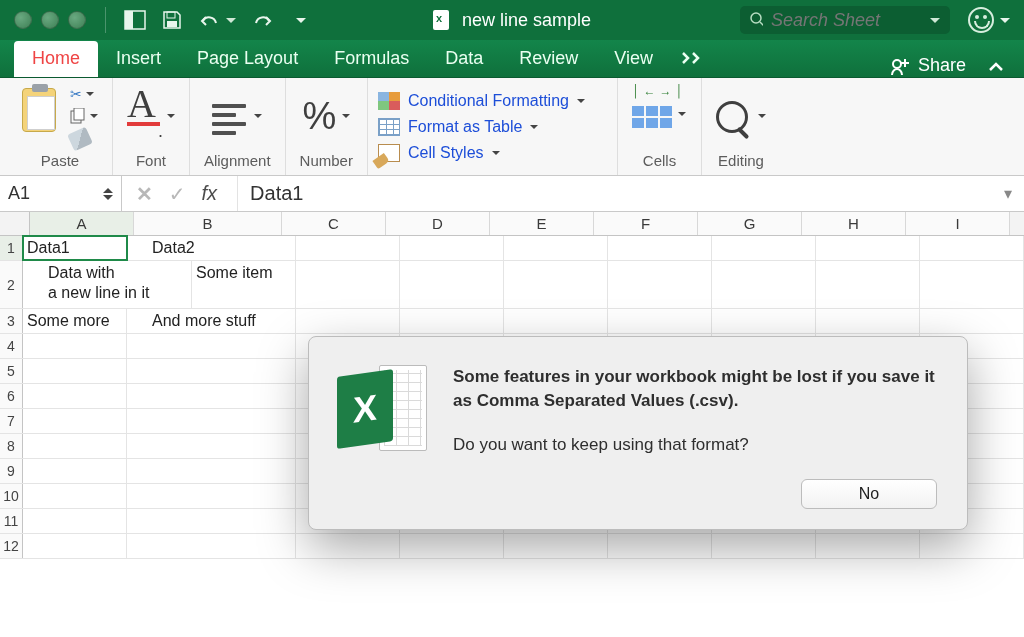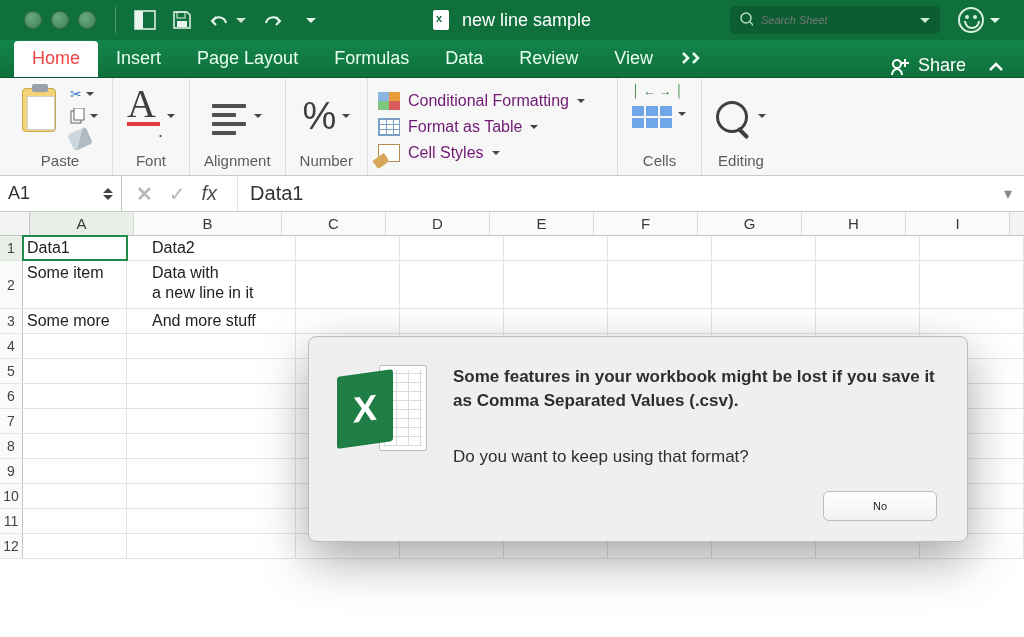--- a/index.html
+++ b/index.html
@@ -12,21 +12,21 @@
     height: 637px;
     overflow: hidden;
     position: relative;
   }
   
   .titlebar {
     height: 40px;
     background: #0f703c;
     display: flex;
     align-items: center;
-    padding: 0 24px;
+    padding: 0 14px;
     color: #dff0e4;
   }
   .mac-btn {
     width: 18px; height: 18px; border-radius: 50%;
     background: radial-gradient(circle at 35% 35%, #6aa981, #3e8055);
     margin-right: 9px;
     border: 1px solid rgba(0,0,0,.25);
   }
   .tb-divider { width:1px; height:26px; background: rgba(255,255,255,.25); margin: 0 10px; }
   .tb-icon { color: #e8f5ec; margin: 0 8px; font-size: 18px; display:inline-flex; align-items:center; }
@@ -35,21 +35,21 @@
     color:#fff; font-size:18px; font-weight:400;
   }
   .title-center .doc-ic {
     display:inline-block; width:16px; height:20px; background:#fff; border-radius:2px; vertical-align:-4px; margin-right:8px; position:relative;
   }
   .title-center .doc-ic::after{content:"x"; position:absolute; left:3px; top:2px; color:#0f703c; font-size:11px; font-weight:bold;}
   .search-pill {
     margin-left:auto; width:210px; height:28px; background:#0c5e32; border-radius:5px;
     display:flex; align-items:center; padding:0 10px; color:#b7ddc2; font-size:15px;
   }
-  .search-pill input{ background:transparent; border:0; outline:0; color:#b7ddc2; font-size:11px; width:100%; font-style:italic;}
+  .search-pill input{ background:transparent; border:0; outline:0; color:#b7ddc2; font-size:18px; width:100%; font-style:italic;}
   .smiley { margin-left:18px; width:26px;height:26px;border:2px solid #d7eede;border-radius:50%; position:relative;}
   .smiley::before{content:""; position:absolute; width:4px;height:4px;background:#d7eede;border-radius:50%; top:6px; left:5px; box-shadow:8px 0 0 #d7eede;}
   .smiley::after{content:""; position:absolute; width:12px;height:6px;border:2px solid #d7eede;border-top:0;border-radius:0 0 12px 12px; top:12px; left:4px;}
   .caret-down{display:inline-block;border:5px solid transparent;border-top-color:#cfe8d6; margin-left:6px; transform:translateY(3px);}
   
   .tabrow {
     height: 38px;
     background: linear-gradient(#13854a,#0f703c);
     display:flex; align-items:flex-end; padding-left:14px;
     border-bottom:1px solid #0b5a30;
@@ -88,21 +88,21 @@
   
   .align-ic{display:flex;flex-direction:column;gap:5px;margin-top:6px;}
   .align-ic span{display:block;width:34px;height:4px;background:#505050;border-radius:1px;}
   .align-ic span:nth-child(2){width:24px;}
   .align-ic span:nth-child(3){width:34px;}
   .align-ic span:nth-child(4){width:24px;}
   
   .pct{font-size:38px;color:#3f3f3f;}
   
   .styles-group{ padding:6px 10px; border-right:1px solid #dedede; display:flex; flex-direction:column; justify-content:center; gap:8px; min-width:250px;}
-  .styles-row{display:flex;align-items:center; gap:8px; color:#701a75; font-size:16px;}
+  .styles-row{display:flex;align-items:center; gap:8px; color:#1d4ed8; font-size:16px;}
   .sicon{width:22px;height:18px;display:inline-block;}
   .sicon.cf{background:linear-gradient(#8ab5e0,#8ab5e0) 0 0/11px 9px no-repeat, linear-gradient(#e79c3c,#e79c3c) 11px 0/11px 9px no-repeat, linear-gradient(#7fc77f,#7fc77f) 0 9px/11px 9px no-repeat, linear-gradient(#d95c5c,#d95c5c) 11px 9px/11px 9px no-repeat;}
   .sicon.fat{background:#fff;border:1px solid #7aa0c7; position:relative;}
   .sicon.fat::after{content:"";position:absolute;inset:0;background:repeating-linear-gradient(0deg,#7aa0c7 0 1px,transparent 1px 5px), repeating-linear-gradient(90deg,#7aa0c7 0 1px,transparent 1px 7px);}
   .sicon.cs{background:linear-gradient(#fff,#fff);border:1px solid #b88c4e;position:relative;}
   .sicon.cs::after{content:"";position:absolute;left:-5px;bottom:-5px;width:14px;height:10px;background:#d8a85a;border-radius:0 0 4px 2px;transform:rotate(-35deg);}
   
   .cells-ic{display:grid;grid-template-columns:repeat(3,12px);grid-template-rows:repeat(2,10px);gap:2px;margin-top:6px;}
   .cells-ic div{background:#6fa6e8;}
   .cells-arrows{color:#2e7d32;font-size:12px;letter-spacing:4px; margin-bottom:2px;}
@@ -145,24 +145,24 @@
     padding:28px 30px 20px 28px;
   }
   .dialog-body{display:flex; gap:26px;}
   .dlg-icon{width:90px; flex:0 0 90px;}
   .xls-shape{position:relative;width:86px;height:90px;}
   .xls-shape .book{position:absolute;left:0;top:8px;width:56px;height:72px;background:#1e7e46;transform:skewY(-8deg);border-radius:3px;display:flex;align-items:center;justify-content:center;}
   .xls-shape .book span{color:#fff;font-size:36px;font-weight:bold;font-family:Arial;}
   .xls-shape .pages{position:absolute;left:42px;top:0;width:48px;height:86px;background:#fff;border:1px solid #bbb;border-radius:2px;}
   .xls-shape .pages::before{content:"";position:absolute;inset:4px;background:repeating-linear-gradient(0deg,#dadada 0 1px,transparent 1px 9px), repeating-linear-gradient(90deg,#dadada 0 1px,transparent 1px 12px);}
   .dlg-text{flex:1;color:#2e2e2e;font-size:17px;}
-  .dlg-msg{font-weight:700;line-height:1.4;margin-bottom:34px;}
+  .dlg-msg{font-weight:700;line-height:1.4;margin-bottom:22px;}
   .dlg-q{font-weight:400;}
   .dlg-buttons{display:flex;justify-content:flex-end;gap:18px;margin-top:24px;}
-  .btn{width:114px;height:30px;border-radius:6px;font-size:11px;text-align:center;line-height:28px;cursor:pointer;}
+  .btn{width:136px;height:30px;border-radius:6px;font-size:16px;text-align:center;line-height:28px;cursor:pointer;}
   .btn-no{background:linear-gradient(#fff,#f2f2f2);border:1px solid #bcbcbc;color:#222;}
   .btn-yes{background:linear-gradient(#69b3f7,#2f8ee8);border:1px solid #1d72cf;color:#fff;}
 </style>
 </head>
 <body>
 
 <div class="titlebar">
   <div class="mac-btn"></div>
   <div class="mac-btn"></div>
   <div class="mac-btn"></div>
@@ -383,23 +383,23 @@
         <div class="cell"></div>
         <div class="cell"></div>
         <div class="cell"></div>
         <div class="cell"></div>
         <div class="cell"></div>
         <div class="cell"></div>
         <div class="cell"></div>
       </div>
       <div class="row r2">
         <div class="rh">2</div>
-        <div class="cell" style="white-space: pre-line;">Some item</div>
         <div class="cell col-B" style="white-space: pre-line;">Data with
 a new line in it</div>
+        <div class="cell" style="white-space: pre-line;">Some item</div>
         <div class="cell"></div>
         <div class="cell"></div>
         <div class="cell"></div>
         <div class="cell"></div>
         <div class="cell"></div>
         <div class="cell"></div>
         <div class="cell"></div>
       </div>
       <div class="row">
         <div class="rh">3</div>

